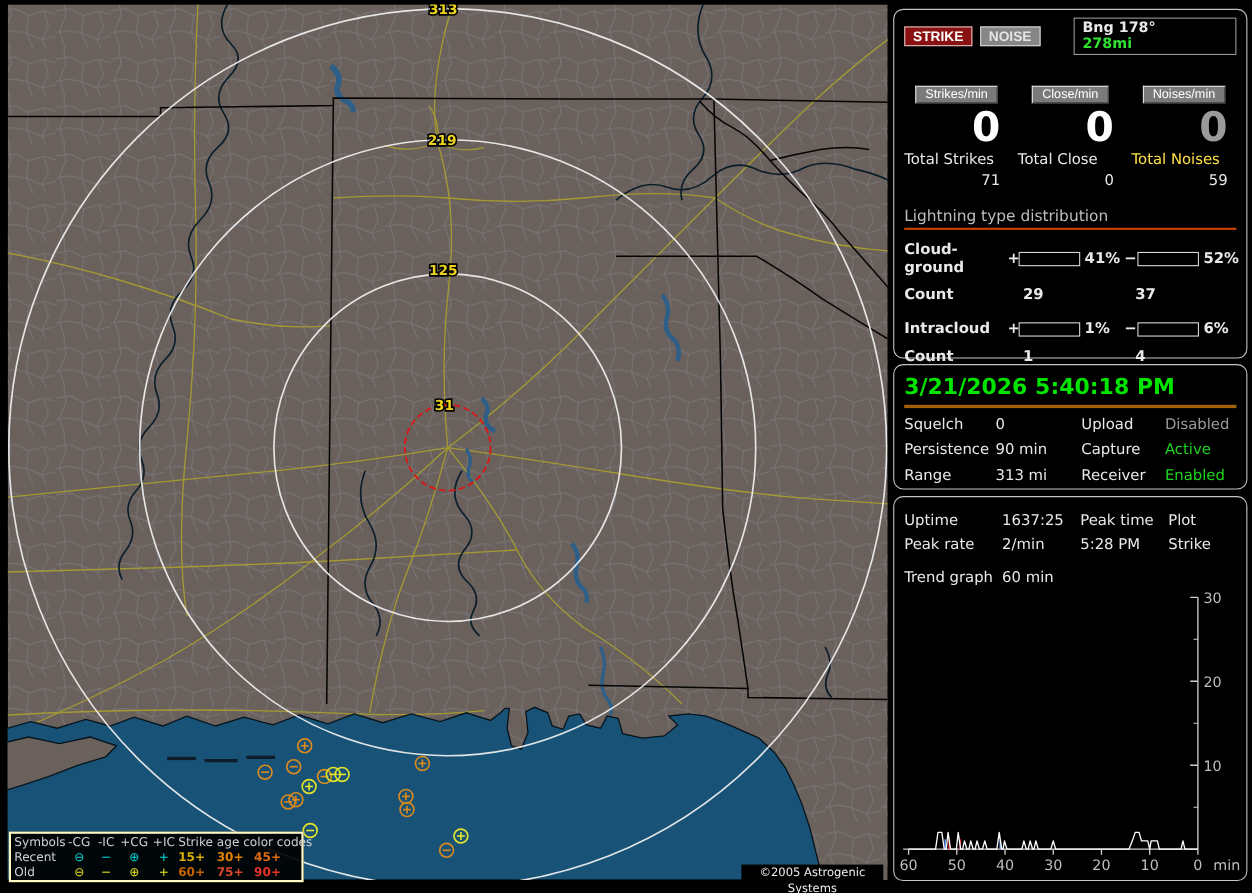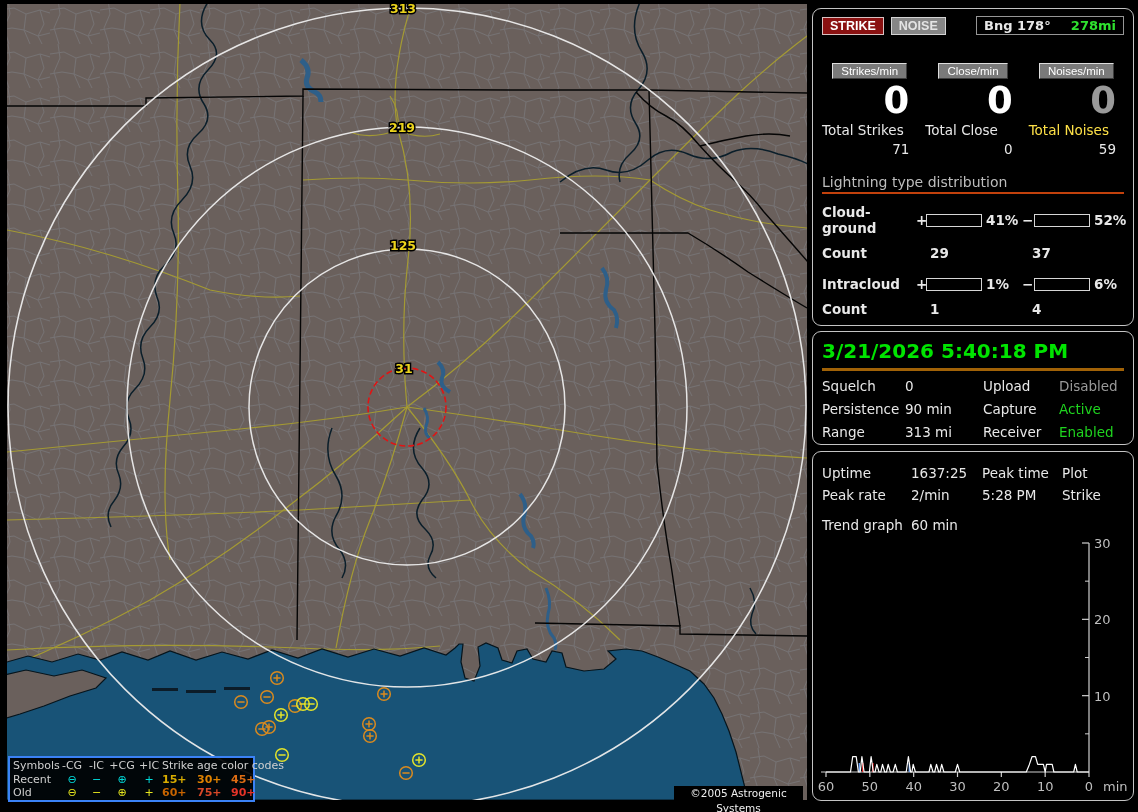--- a/index.html
+++ b/index.html
@@ -1,42 +1,42 @@
 <!DOCTYPE html>
 <html><head>
 <meta charset="utf-8">
 <style>
   html,body{margin:0;padding:0;background:#000;}
   body{width:1138px;height:812px;position:relative;overflow:hidden;
        font-family:"DejaVu Sans","Liberation Sans",sans-serif;color:#e8e8e8;}
   
   #map-svg{position:absolute;left:7px;top:4px;}
-  .legend-box{position:absolute;left:8px;top:756px;width:247px;height:46px;
-      background:rgba(0,0,0,.92);border:2px solid #3b82f6;box-sizing:border-box;
+  .legend-box{position:absolute;left:8px;top:756px;width:268px;height:46px;
+      background:rgba(0,0,0,.92);border:2px solid #fef9c3;box-sizing:border-box;
       font-size:11px;line-height:13.5px;color:#cfcfcf;padding:1px 3px;}
   .legend-grid{display:grid;grid-template-columns:46px 26px 23px 28px 26px 35px 34px 32px;}
   .legend-grid span{white-space:nowrap;}
   .lg-center{text-align:center;}
   .lg-age{text-align:left;font-weight:bold;}
   .lg-span3{grid-column:6/9;}
   .copyright-band{position:absolute;left:674px;top:786px;width:129px;height:15px;
       background:#000;color:#efefef;font-size:10.5px;line-height:15px;text-align:center;}
   
   .panel{position:absolute;left:812px;width:322px;background:#000;
       border:1px solid #c4c4c4;border-radius:9px;box-sizing:border-box;padding:7px 9px;}
   #panel-top{top:8px;height:318px;}
   #panel-status{top:331px;height:114px;}
   #panel-trend{top:451px;height:350px;}
   
   .btn-row{display:flex;align-items:center;}
   .push-btn{font-weight:bold;font-size:12.5px;padding:1px 7px;cursor:default;}
   .strike-btn{background:#8a1111;color:#fff;border:1px solid #d8c2c2;}
   .noise-btn{background:#868686;color:#e4e4e4;border:1px solid #d4d4d4;margin-left:7px;}
   .bng-box{margin-left:auto;width:132px;display:flex;justify-content:space-between;
-      border:1px solid #969696;background:#000;padding:1px 7px;font-size:13px;font-weight:bold;}
+      border:1px solid #969696;background:#000;padding:1px 7px;font-size:13px;font-weight:bold;flex-direction:column;}
   .bng-val{color:#2fe22f;}
   
   .rates{display:grid;grid-template-columns:1fr 1fr 1fr;column-gap:8px;margin-top:28px;}
   .rate-col{display:flex;flex-direction:column;}
   .rate-btn{align-self:center;background:#7a7a7a;color:#fff;font-size:11.5px;
       padding:1px 8px;border-top:1px solid #dedede;border-left:1px solid #dedede;
       border-right:1px solid #3c3c3c;border-bottom:1px solid #3c3c3c;}
   .rate-num{font-size:37px;font-weight:bold;line-height:40px;text-align:right;
       padding-right:8px;color:#fff;margin-top:2px;}
   .total-label{font-size:13.5px;margin-top:1px;}

